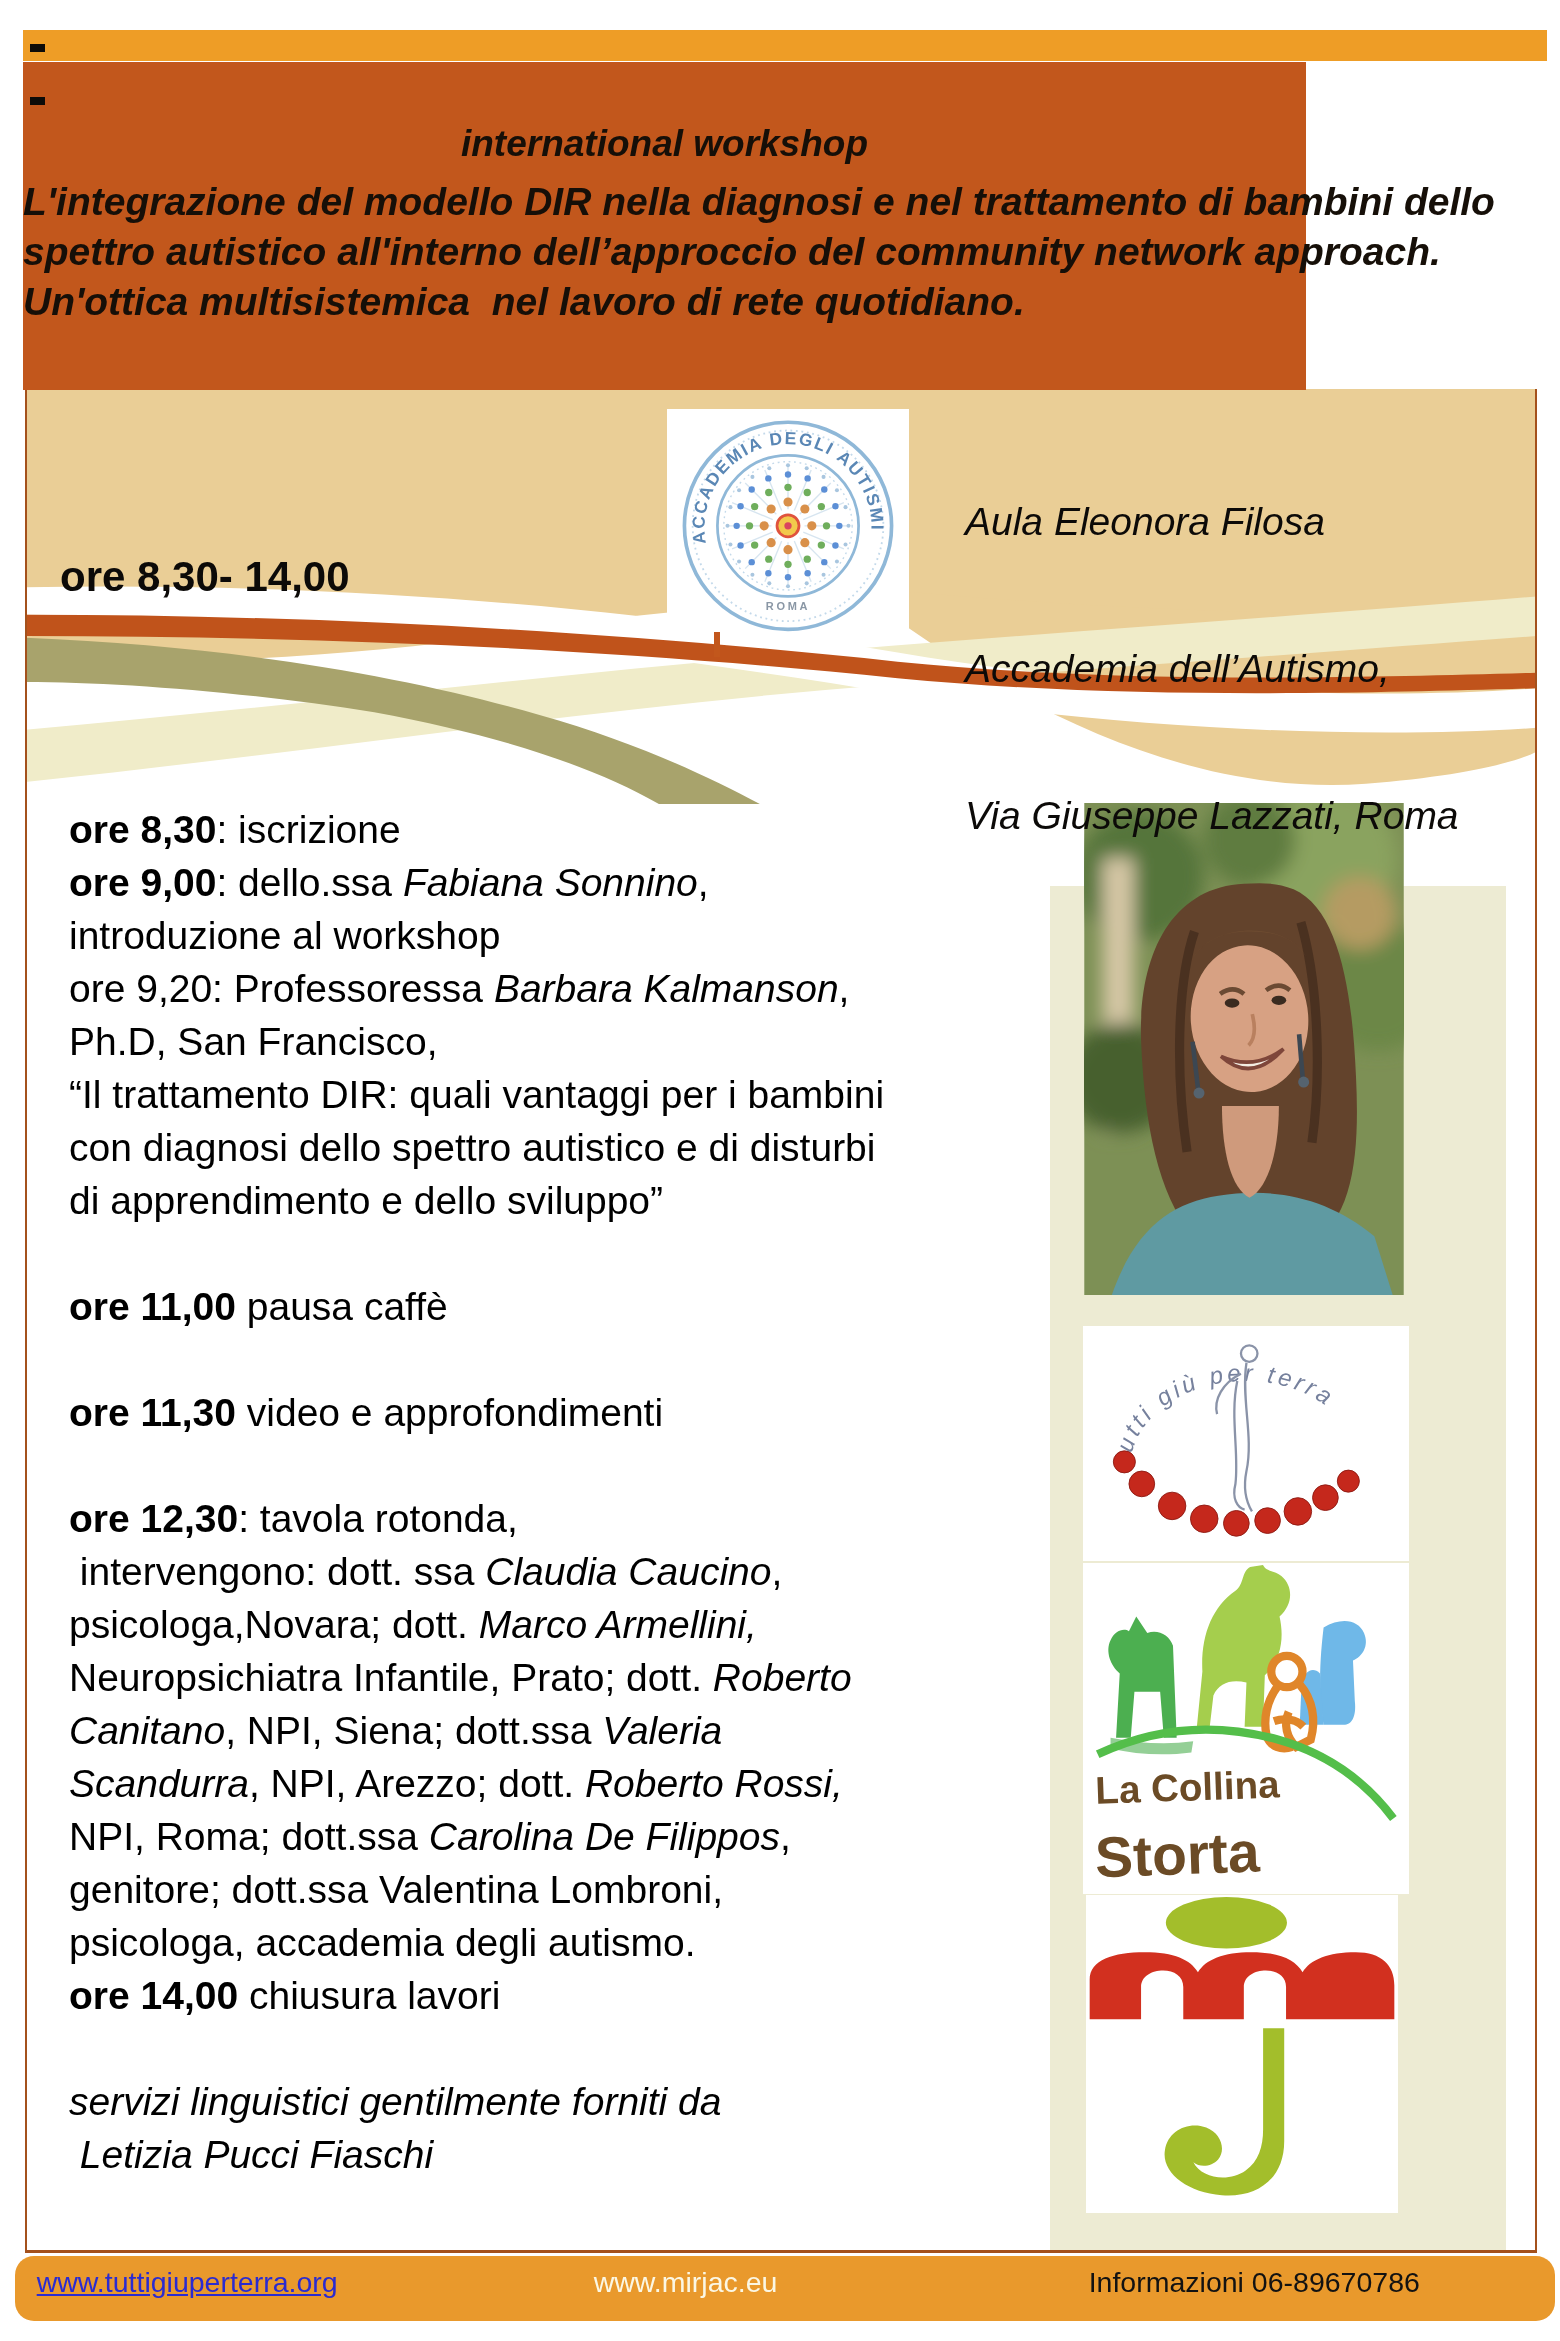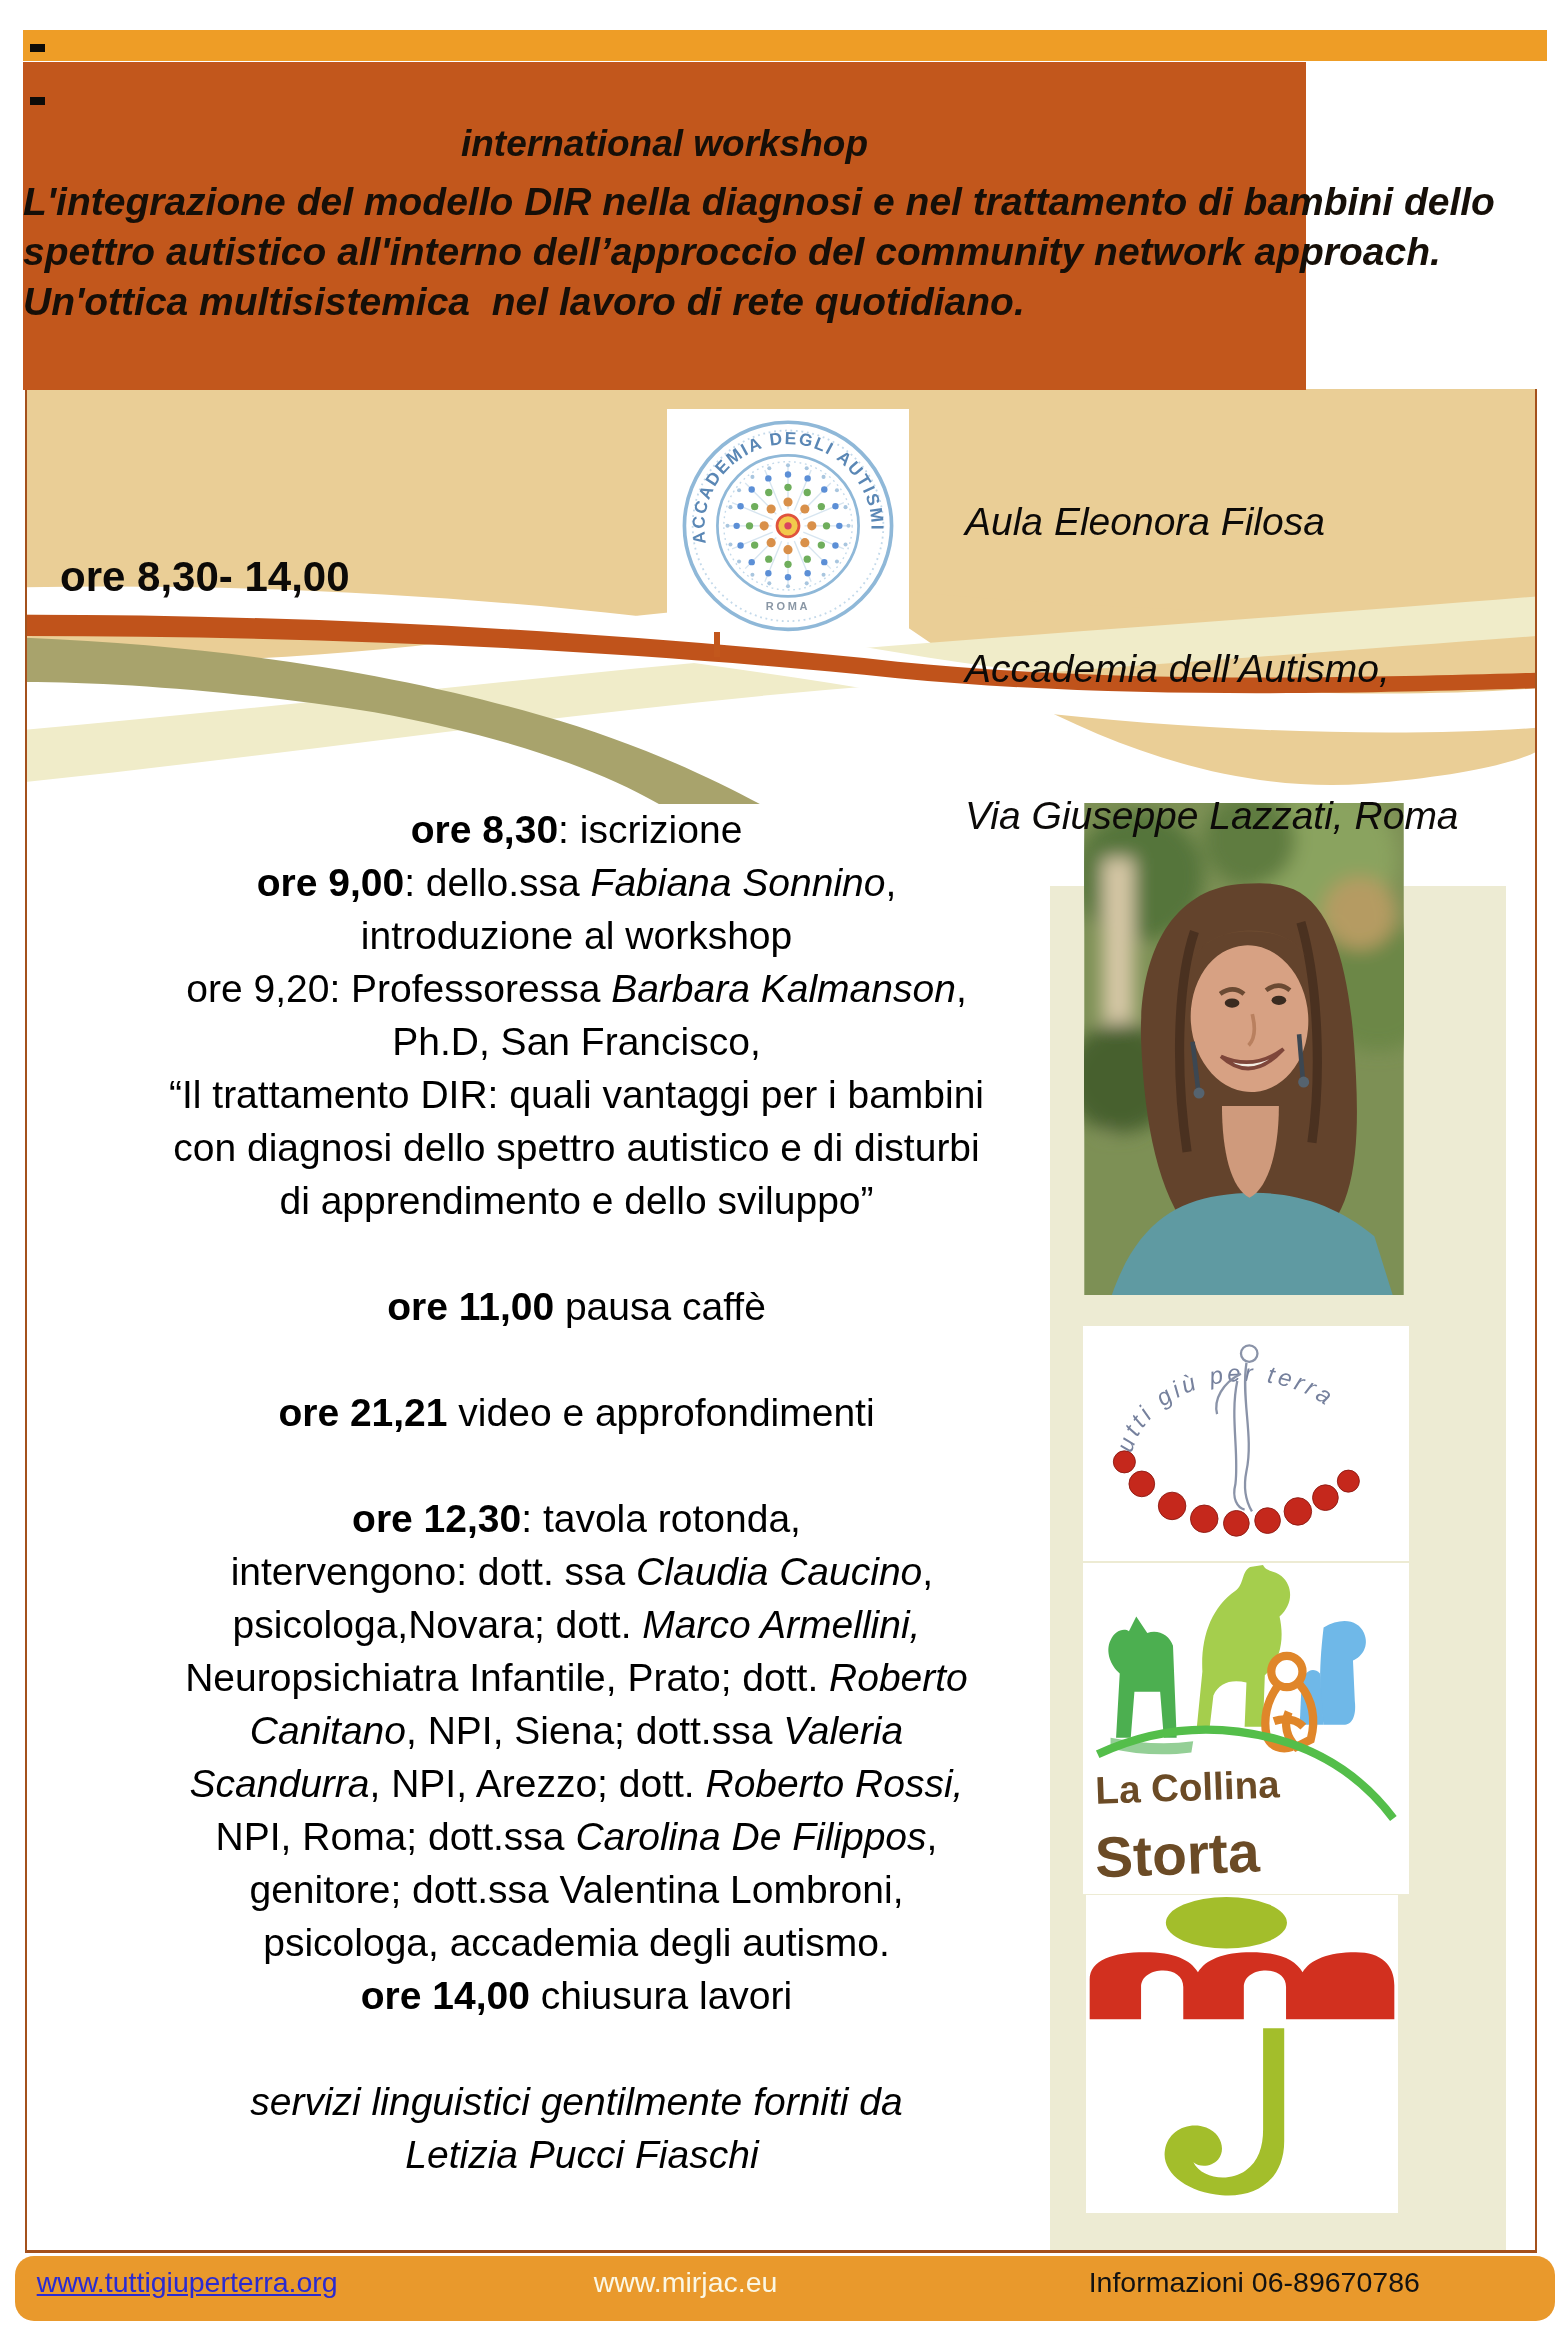--- a/index.html
+++ b/index.html
@@ -24,21 +24,21 @@
   .b-border{left:25px;top:2250px;width:1512px;height:2.8px;background:#A4511C;z-index:2;}
 
   
   .date-block{left:60px;top:424px;z-index:10;color:#0c0a08;font-size:42px;font-weight:bold;line-height:61px;white-space:pre;}
   .loc-block{left:965px;top:399px;z-index:10;color:#0c0a08;font-size:39px;font-style:italic;line-height:49px;white-space:pre;}
   .seal-box{left:667px;top:409px;width:242px;height:230px;background:#ffffff;z-index:10;}
   .rust-tick{left:714px;top:632px;width:6.4px;height:25px;background:#C2571C;z-index:11;}
 
   
   .program{left:69px;top:803px;width:1015px;z-index:4;color:#000;}
-  .pline{font-size:39px;line-height:53px;white-space:pre;text-align:center;}
+  .pline{font-size:39px;line-height:53px;white-space:pre;}
   .pline .s-b{font-weight:bold;}
   .pline .s-i{font-style:italic;}
 
   
   .beige-panel{left:1050px;top:886px;width:456px;height:1364px;background:#EDEBD3;z-index:2;}
   .photo-box{left:1084px;top:803px;width:320px;height:492px;z-index:5;}
   .logo-box{background:#ffffff;z-index:5;}
   .tutti-box{left:1083px;top:1326px;width:326px;height:235px;}
   .collina-box{left:1083px;top:1563px;width:326px;height:331px;}
   .mirjac-box{left:1086px;top:1895px;width:312px;height:318px;}
@@ -186,21 +186,21 @@
       <div class="pline"><span class="s-b">ore 9,00</span><span>: dello.ssa </span><span class="s-i">Fabiana Sonnino</span><span>,</span></div>
       <div class="pline"><span>introduzione al workshop</span></div>
       <div class="pline"><span>ore 9,20: Professoressa </span><span class="s-i">Barbara Kalmanson</span><span>,</span></div>
       <div class="pline"><span>Ph.D, San Francisco,</span></div>
       <div class="pline"><span>“Il trattamento DIR: quali vantaggi per i bambini</span></div>
       <div class="pline"><span>con diagnosi dello spettro autistico e di disturbi</span></div>
       <div class="pline"><span>di apprendimento e dello sviluppo”</span></div>
       <div class="pline">&nbsp;</div>
       <div class="pline"><span class="s-b">ore 11,00</span><span> pausa caffè</span></div>
       <div class="pline">&nbsp;</div>
-      <div class="pline"><span class="s-b">ore 21,21</span><span> video e approfondimenti</span></div>
+      <div class="pline"><span class="s-b">ore 11,30</span><span> video e approfondimenti</span></div>
       <div class="pline">&nbsp;</div>
       <div class="pline"><span class="s-b">ore 12,30</span><span>: tavola rotonda,</span></div>
       <div class="pline"><span> intervengono: dott. ssa </span><span class="s-i">Claudia Caucino</span><span>,</span></div>
       <div class="pline"><span>psicologa,Novara; dott. </span><span class="s-i">Marco Armellini,</span></div>
       <div class="pline"><span>Neuropsichiatra Infantile, Prato; dott. </span><span class="s-i">Roberto</span></div>
       <div class="pline"><span class="s-i">Canitano</span><span>, NPI, Siena; dott.ssa </span><span class="s-i">Valeria</span></div>
       <div class="pline"><span class="s-i">Scandurra</span><span>, NPI, Arezzo; dott. </span><span class="s-i">Roberto Rossi,</span></div>
       <div class="pline"><span>NPI, Roma; dott.ssa </span><span class="s-i">Carolina De Filippos</span><span>,</span></div>
       <div class="pline"><span>genitore; dott.ssa Valentina Lombroni,</span></div>
       <div class="pline"><span>psicologa, accademia degli autismo.</span></div>

